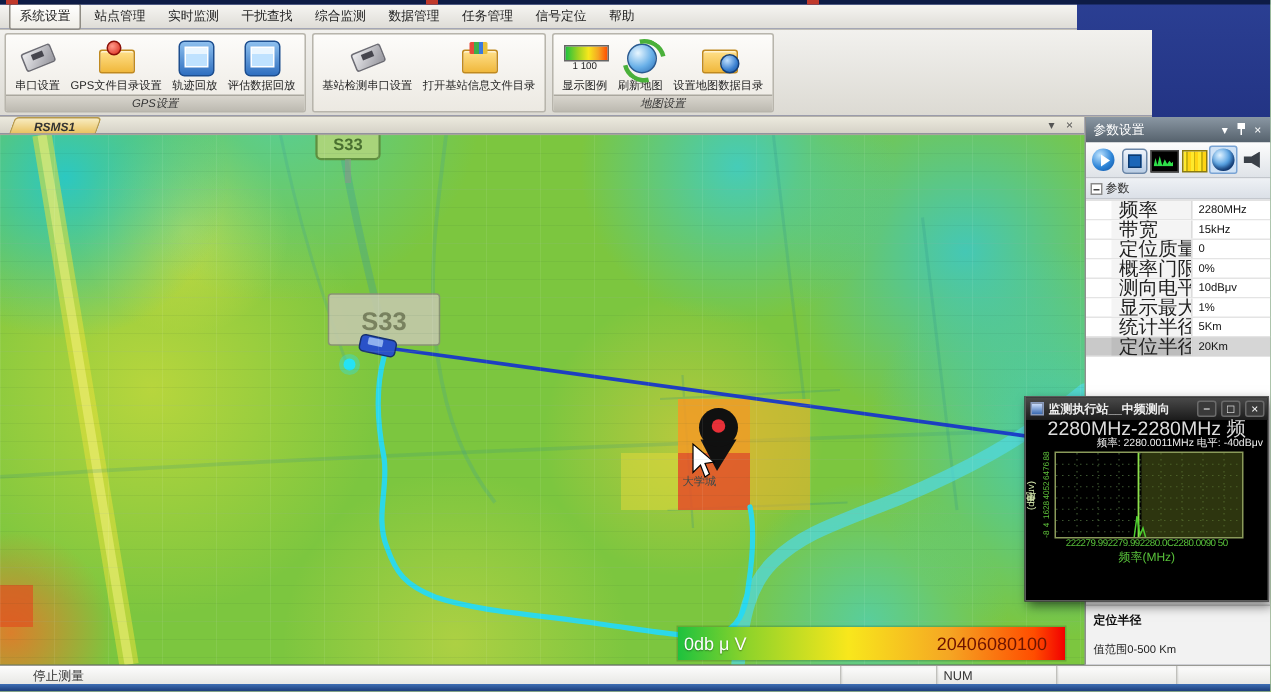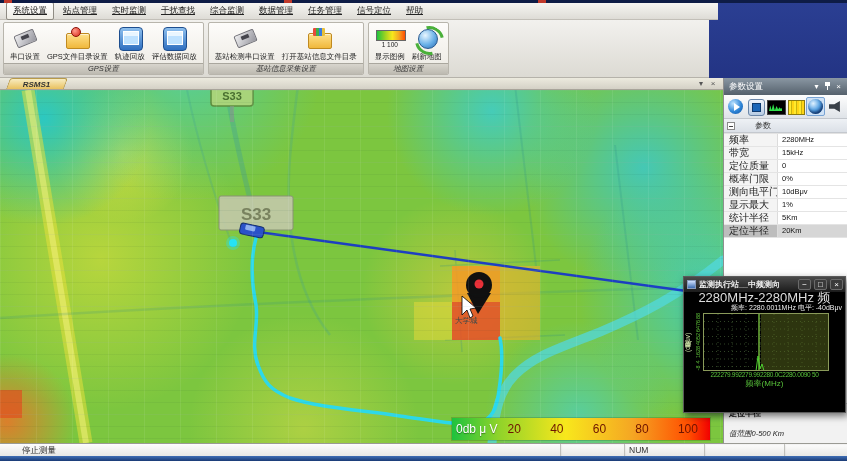--- a/index.html
+++ b/index.html
@@ -10,25 +10,25 @@
          font-family:"Liberation Sans",sans-serif; }
 
   
   .topstrip { position:relative; height:3px; background:#0e1c46; }
   .topstrip i { position:absolute; top:0; width:8px; height:3px; background:#c0392b; }
 
   
   .menubar { display:flex; align-items:center; height:17px; width:718px;
              background:linear-gradient(#f6f5f2,#dedcd6); border-bottom:1px solid #c2bfb8;
              padding-left:6px; }
-  .mitem { font-size:8.5px; color:#222; padding:2px 6px; margin-right:3px; white-space:nowrap; cursor:default;text-decoration:underline; }
+  .mitem { font-size:8.5px; color:#222; padding:2px 6px; margin-right:3px; white-space:nowrap; cursor:default; }
   .mitem.active { background:linear-gradient(#ffffff,#efede6); border:1px solid #8f8c84; border-radius:2px; }
 
   
-  .ribbon { display:flex; gap:4px; height:58px; width:709px; padding:2px 2px 2px 3px;
+  .ribbon { display:flex; gap:4px; height:58px; width:768px; padding:2px 2px 2px 3px;
             background:linear-gradient(#f2f1ee,#dcdad3); border-bottom:1px solid #b5b2aa; }
   .rgroup { display:flex; flex-direction:column; border:1px solid #b8b5ac; border-radius:2px;
             background:linear-gradient(#fdfcfa,#ece9e2); overflow:hidden; }
   .rbtns { display:flex; align-items:flex-start; gap:3px; padding:1px 4px; flex:1; }
   .rbtn { display:flex; flex-direction:column; align-items:center; padding:1px 2px 0; cursor:default; }
   .rbl { font-size:7.5px; color:#222; white-space:nowrap; margin-top:1px; }
   .rcap { height:11px; line-height:10px; text-align:center; font-size:7.5px; color:#333;
           background:linear-gradient(#d8d5cd,#bdbab1); border-top:1px solid #aaa79e;font-style:italic; }
 
   
@@ -102,21 +102,21 @@
                        linear-gradient(rgba(0,40,40,.05) 1px,transparent 1px);
       background-size:36px 36px,36px 36px,12px 12px; }
   .mapsvg { position:absolute; inset:0; }
 
   .colorbar { position:absolute; left:452px; top:328px; width:258px; height:22px; z-index:3;
       display:flex; align-items:center;
       background:linear-gradient(90deg,#1ec23e 0%,#8fd32a 18%,#f8e71c 44%,#f5a623 70%,#ff4d00 92%,#f20000 100%);
       box-shadow:0 0 0 1px rgba(0,0,0,.15); }
   .cb-label { font-size:12px; font-weight:normal; color:#fff; padding-left:4px; white-space:nowrap;
       text-shadow:0 1px 1px rgba(0,0,0,.4); }
-  .cb-ticks { flex:1; display:flex; justify-content:space-between; padding:0 12px 0 10px; }
+  .cb-ticks { flex:1; display:flex; justify-content:flex-end; padding:0 12px 0 10px; }
   .cb-ticks span { font-size:12px; color:#6e1400; }
 
   
   .sidepanel { width:124px; background:#fff; border-left:1px solid #8f8f8f; display:flex; flex-direction:column; }
   .sp-title { height:17px; display:flex; align-items:center; padding:0 3px 0 5px;
       background:linear-gradient(#8a97a3,#55616c); color:#fff; font-size:8.5px; }
   .sp-title .spacer { flex:1; }
   .sp-tbtn { width:11px; text-align:center; font-size:8px; color:#fff; line-height:11px; cursor:default; }
   .pinico { position:relative; display:inline-block; width:9px; height:11px; }
   .pinico::before { content:""; position:absolute; left:2px; top:2px; width:5px; height:4px; background:#fff; }
@@ -140,47 +140,47 @@
       clip-path:polygon(0 100%,10% 20%,20% 85%,32% 0,45% 90%,58% 30%,70% 75%,82% 45%,92% 70%,100% 55%,100% 100%); }
   .waterfall-icon::before { content:""; position:absolute; left:1px; top:2px; width:15px; height:13px;
       background:repeating-linear-gradient(90deg,#ffe92c 0 2px,#c8b20e 2px 3px,#ffd414 3px 5px);
       border:1px solid #8a7a10; }
   .globe-icon::before { content:""; position:absolute; left:1px; top:1px; width:15px; height:15px; border-radius:50%;
       background:radial-gradient(circle at 35% 30%,#e0f2ff,#5aa4e4 45%,#1b5fae 80%,#0c3a72);
       box-shadow:inset -1px -2px 3px rgba(0,0,30,.5); }
   .speaker-icon::before { content:""; position:absolute; left:2px; top:3px; width:14px; height:11px; background:#3a4048;
       clip-path:polygon(0 30%,38% 30%,78% 0,78% 100%,38% 70%,0 70%); }
 
-  .sp-group { height:14px; display:flex; align-items:center; gap:20px; padding:0 3px;
+  .sp-group { height:14px; display:flex; align-items:center; gap:2px; padding:0 3px;
       background:linear-gradient(#eef1f5,#dbe0e7); border-bottom:1px solid #c4c8ce; font-size:8px; color:#333;font-family:Liberation Serif, serif; }
   .expbox { position:relative; width:8px; height:8px; border:1px solid #8a8a8a; background:#fff; }
   .expbox::before { content:""; position:absolute; left:1px; top:3px; width:4px; height:1px; background:#444; }
 
   .ptable { border-top:1px solid #e2e2e2; }
   .prow { display:flex; height:13px; line-height:12px; border-bottom:1px solid #e4e4e4; background:#fff; }
-  .prow .pname { width:54px; padding-left:5px; font-size:10px; color:#222; background:#f4f4f4;
-      border-right:1px solid #dcdcdc; white-space:nowrap; overflow:hidden; }
+  .prow .pname { width:54px; padding-left:5px; font-size:13px; color:#222; background:#f4f4f4;
+      border-right:1px solid #dcdcdc; white-space:nowrap; overflow:hidden;margin-left:17px; }
   .prow .pval { flex:1; padding-left:4px; font-size:7.5px; color:#111; white-space:nowrap; overflow:hidden; }
   .prow.sel { background:#c9c9c9; }
   .prow.sel .pname { background:#bdbdbd; }
   .prow.sel .pval { background:#d6d6d6; }
   .sp-fill { flex:1; background:#fff; }
   .sp-desc { height:40px; background:#f2f2f2; border-top:1px solid #cfcfcf; padding:4px 5px; }
   .sp-desc b { display:block; font-size:8px; color:#111; margin-bottom:3px; }
-  .sp-desc span { font-size:7.5px; color:#222;font-style:italic; }
+  .sp-desc span { font-size:7.5px; color:#222; }
 
   
   .statusbar { height:13px; display:flex; background:linear-gradient(#fdfdfd,#e8e8e5); border-top:1px solid #9a9a94;
       font-size:8.5px; color:#333; }
   .sb-main { flex:1; padding:1px 0 0 22px; }
   .sb-pane { border-left:1px solid #c0c0bc; padding:1px 0 0 4px; box-shadow:inset 1px 1px 1px rgba(0,0,0,.04); }
   .bottomstrip { height:5px; background:linear-gradient(#3f6fb5,#1a3a75); }
 
   
-  .popup { position:absolute; left:683px; top:276px; width:163px; height:137px; z-index:20;
+  .popup { position:absolute; left:683px; top:264px; width:163px; height:137px; z-index:20;
       background:#000; border:1px solid #5a5a5a; box-shadow:2px 3px 7px rgba(0,0,0,.55);
       display:flex; flex-direction:column; }
   .pp-title { height:15px; display:flex; align-items:center; gap:3px; padding:0 2px 0 3px;
       background:linear-gradient(#4a4a4a,#1b1b1b); }
   .pp-icon { width:9px; height:9px; background:linear-gradient(#cfe0ff,#3a6ab0); border:1px solid #8899bb; }
   .pp-title b { flex:1; font-size:8px; color:#eee; font-weight:bold; white-space:nowrap; overflow:hidden; }
   .pp-btn { width:13px; height:11px; line-height:10px; text-align:center; font-size:8px; color:#fff;
       background:#3a3a3a; border:1px solid #6a6a6a; border-radius:2px; cursor:default; }
   .pp-head { text-align:center; color:#ddd; font-size:13px; line-height:11px; white-space:nowrap; }
   .pp-read { text-align:right; color:#eee; font-size:7px; line-height:9px; padding-right:3px; white-space:nowrap; }
@@ -277,41 +277,47 @@
           </div>
 
           <div class="rbtn">
             <span class="rico folder-data-icon">
               <i class="ovl"></i>
               <b class="sub"></b>
             </span>
             <span class="rbl">打开基站信息文件目录</span>
           </div>
         </div>
-      <div class="rcap">基站信息采集设置</div>
     </div>
     <div class="rgroup">
       <div class="rbtns">
 
           <div class="rbtn">
             <span class="rico legend-icon">
               <i class="ovl"></i>
               <b class="sub">1  100</b>
             </span>
             <span class="rbl">显示图例</span>
           </div>
 
           <div class="rbtn">
             <span class="rico globe-refresh-icon">
               <i class="ovl"></i>
               <b class="sub"></b>
             </span>
             <span class="rbl">刷新地图</span>
           </div>
 
+          <div class="rbtn">
+            <span class="rico folder-globe-icon">
+              <i class="ovl"></i>
+              <b class="sub"></b>
+            </span>
+            <span class="rbl">设置地图数据目录</span>
+          </div>
         </div>
       <div class="rcap">地图设置</div>
     </div>
   </div>
 
   <div class="mainrow">
     <div class="leftcol">
       <div class="tabbar">
         <div class="tab">
             <b>RSMS1</b>

